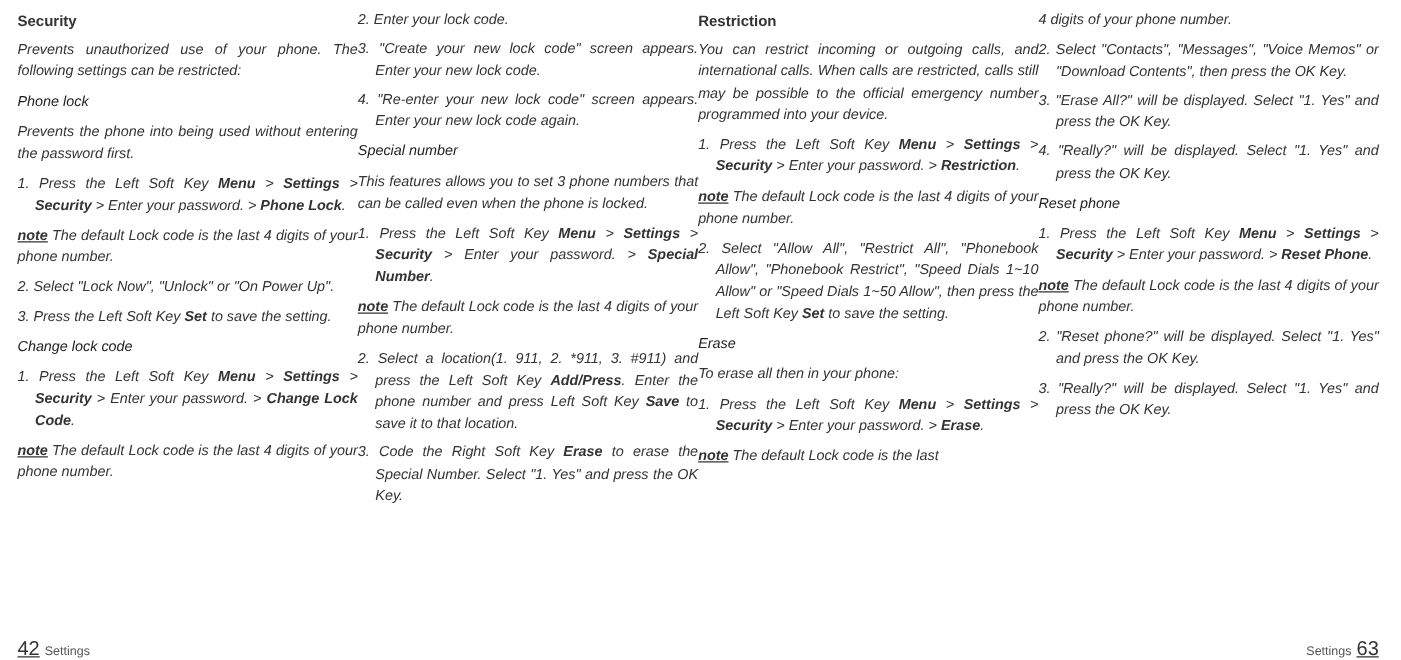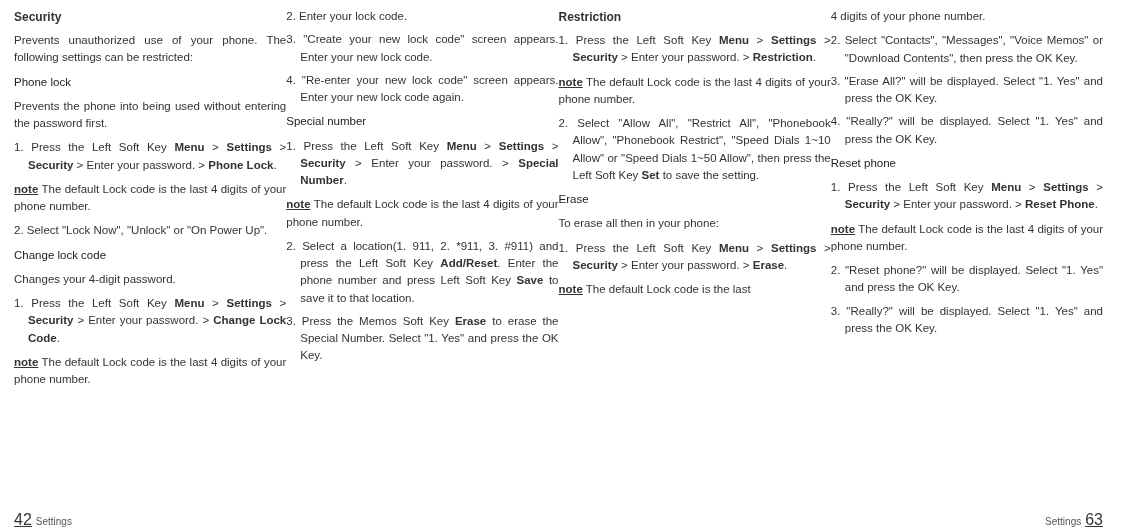--- a/index.html
+++ b/index.html
@@ -14,21 +14,21 @@
       padding: 8px 18px 4px 14px;
     }
     .columns {
       display: flex;
       height: 498px;
     }
     .col {
       flex: 1;
       text-align: justify;
     }
-    .col p, .col ol, .col h4 { margin-bottom: 7px; }
+    .col p, .col ol, .col h4 { margin-bottom: 7px; font-style: italic; }
     h3 { font-size: 12px; font-weight: bold; margin-bottom: 6px; }
     h4 { font-size: 11.5px; font-weight: normal; color: #222; }
     ol { list-style: none; padding-left: 0; }
     ol li {
       padding-left: 14px;
       text-indent: -14px;
       margin-bottom: 6px;
       text-align: justify;
     }
     b { font-weight: bold; }
@@ -53,48 +53,50 @@
     <h3>Security</h3>
     <p>Prevents unauthorized use of your phone. The following settings can be restricted:</p>
     <h4>Phone lock</h4>
     <p>Prevents the phone into being used without entering the password first.</p>
     <ol>
       <li><span>1.</span> <span>Press the Left Soft Key </span><b>Menu</b><span> &gt; </span><b>Settings</b><span> &gt; </span><b>Security</b><span> &gt; Enter your password. &gt; </span><b>Phone Lock</b><span>.</span></li>
     </ol>
     <p><span class="note-label">note</span><span> The default Lock code is the last 4 digits of your phone number.</span></p>
     <ol>
       <li><span>2.</span> <span>Select "Lock Now", "Unlock" or "On Power Up".</span></li>
+      <li><span>3.</span> <span>Press the Left Soft Key </span><b>Set</b><span> to save the setting.</span></li>
     </ol>
     <h4>Change lock code</h4>
-    <p>Changes your 4-digit password.</p>
     <ol>
       <li><span>1.</span> <span>Press the Left Soft Key </span><b>Menu</b><span> &gt; </span><b>Settings</b><span> &gt; </span><b>Security</b><span> &gt; Enter your password. &gt; </span><b>Change Lock Code</b><span>.</span></li>
     </ol>
     <p><span class="note-label">note</span><span> The default Lock code is the last 4 digits of your phone number.</span></p>
   </div>
 
   <div class="col">
     <ol>
       <li><span>2.</span> <span>Enter your lock code.</span></li>
       <li><span>3.</span> <span>"Create your new lock code" screen appears. Enter your new lock code.</span></li>
       <li><span>4.</span> <span>"Re-enter your new lock code" screen appears. Enter your new lock code again.</span></li>
     </ol>
     <h4>Special number</h4>
+    <p>This features allows you to set 3 phone numbers that can be called even when the phone is locked.</p>
     <ol>
       <li><span>1.</span> <span>Press the Left Soft Key </span><b>Menu</b><span> &gt; </span><b>Settings</b><span> &gt; </span><b>Security</b><span> &gt; Enter your password. &gt; </span><b>Special Number</b><span>.</span></li>
     </ol>
     <p><span class="note-label">note</span><span> The default Lock code is the last 4 digits of your phone number.</span></p>
     <ol>
-      <li><span>2.</span> <span>Select a location(1. 911, 2. *911, 3. #911) and press the Left Soft Key </span><b>Add/Reset</b><span>. Enter the phone number and press Left Soft Key </span><b>Save</b><span> to save it to that location.</span></li>
-      <li><span>3.</span> <span>Press the Memos Soft Key </span><b>Erase</b><span> to erase the Special Number. Select "1. Yes" and press the OK Key.</span></li>
+      <li><span>2.</span> <span>Select a location(1. 911, 2. *911, 3. #911) and press the Left Soft Key </span><b>Add/Press</b><span>. Enter the phone number and press Left Soft Key </span><b>Save</b><span> to save it to that location.</span></li>
+      <li><span>3.</span> <span>Code the Right Soft Key </span><b>Erase</b><span> to erase the Special Number. Select "1. Yes" and press the OK Key.</span></li>
     </ol>
   </div>
 
   <div class="col">
     <h3>Restriction</h3>
+    <p>You can restrict incoming or outgoing calls, and international calls. When calls are restricted, calls still may be possible to the official emergency number programmed into your device.</p>
     <ol>
       <li><span>1.</span> <span>Press the Left Soft Key </span><b>Menu</b><span> &gt; </span><b>Settings</b><span> &gt; </span><b>Security</b><span> &gt; Enter your password. &gt; </span><b>Restriction</b><span>.</span></li>
     </ol>
     <p><span class="note-label">note</span><span> The default Lock code is the last 4 digits of your phone number.</span></p>
     <ol>
       <li><span>2.</span> <span>Select "Allow All", "Restrict All", "Phonebook Allow", "Phonebook Restrict", "Speed Dials 1~10 Allow" or "Speed Dials 1~50 Allow", then press the Left Soft Key </span><b>Set</b><span> to save the setting.</span></li>
     </ol>
     <h4>Erase</h4>
     <p>To erase all then in your phone:</p>
     <ol>

